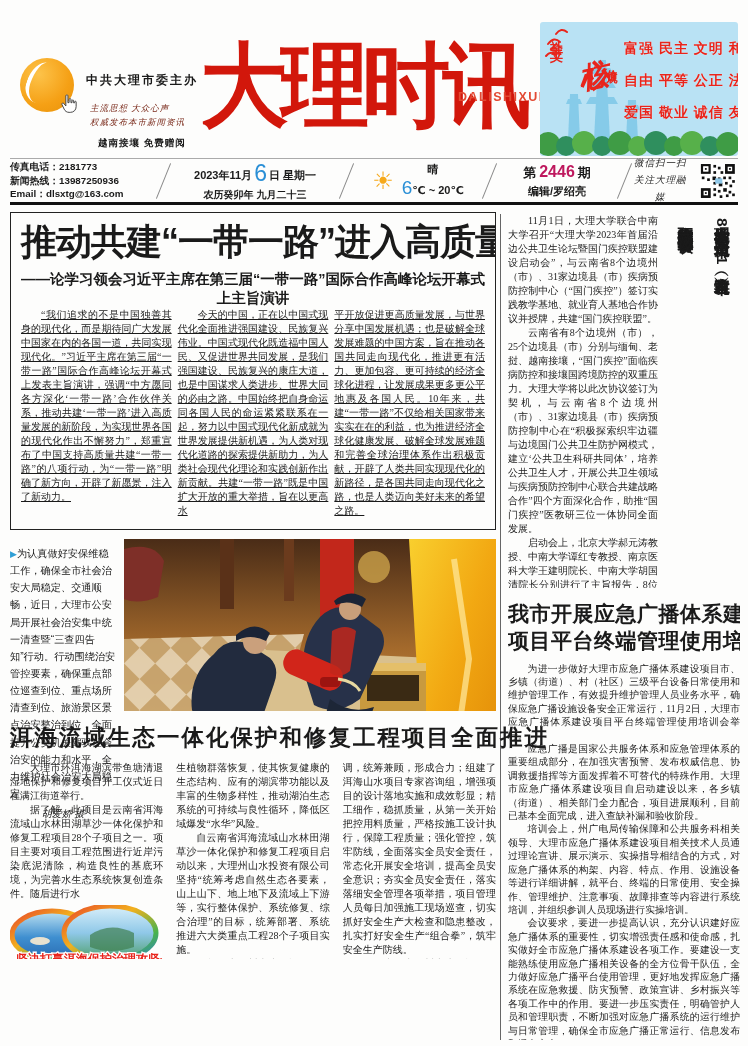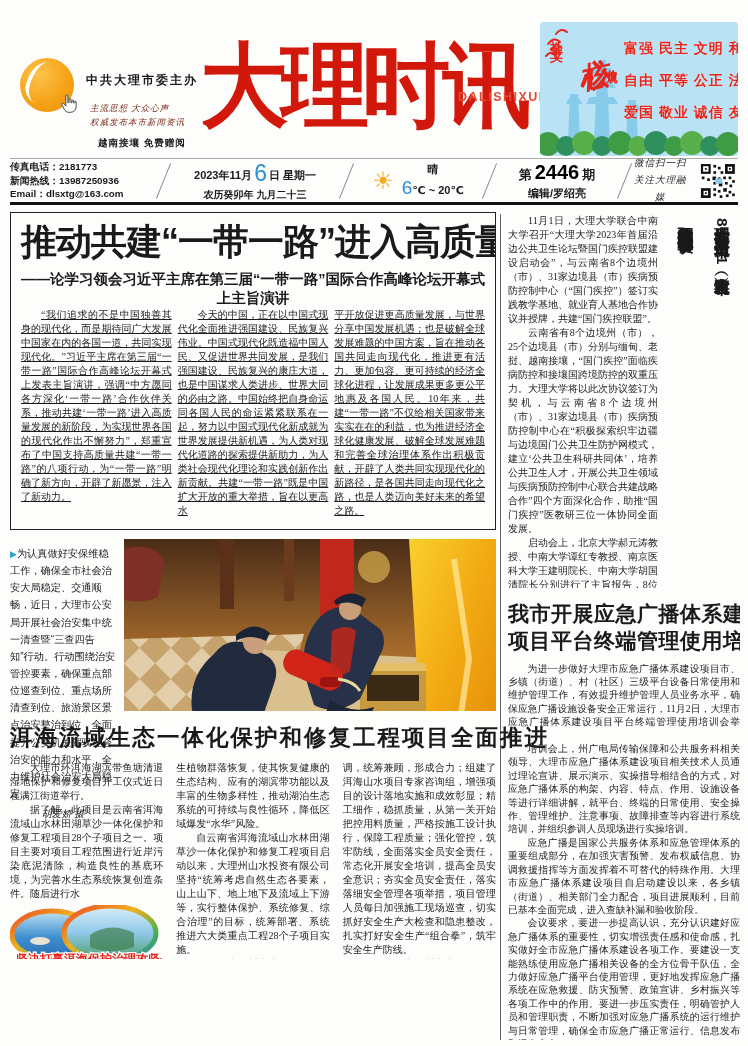--- a/index.html
+++ b/index.html
@@ -52,21 +52,21 @@
   .ib-date-l1 { font-size:11px; font-weight:bold; }
   .ib-day { font-size:23px; color:#2a8fd6; font-weight:normal; margin:0 2px; vertical-align:-2px; }
   .ib-date-l2 { font-size:10px; font-weight:bold; margin-top:1px; }
   .ib-weather { width:128px; flex:none; display:flex; align-items:center; justify-content:center; gap:8px; }
   .sun { font-size:24px; color:#f6a91b; line-height:1; }
   .ib-wx-desc { font-size:11px; font-weight:bold; text-align:center; }
   .ib-temp { font-size:11px; font-weight:bold; }
   .ib-temp .low { font-size:19px; color:#2a8fd6; font-weight:normal; }
   .ib-issue { width:120px; flex:none; text-align:center; }
   .ib-issue-l1 { font-size:13px; font-weight:900; }
-  .ib-issue-num { font-size:20px; color:#000000; margin:0 3px; }
+  .ib-issue-num { font-size:16px; color:#be185d; margin:0 3px; }
   .ib-issue-l2 { font-size:11px; font-weight:bold; margin-top:2px; }
   .ib-wechat { flex:1; display:flex; align-items:center; justify-content:flex-end; gap:12px; padding-right:2px; }
   .ib-wechat-txt { font-size:9.5px; font-style:italic; font-family:"Liberation Serif",serif;
     line-height:1.8; letter-spacing:1px; text-align:center; }
   
   .divider-v { position:absolute; left:500px; top:214px; width:1px; height:826px; background:#666; }
   .main { position:absolute; left:10px; top:212px; width:486px; }
   .rightcol { position:absolute; left:508px; top:214px; width:232px; height:826px; overflow:hidden; }
   p.body { font-family:"Liberation Serif","DejaVu Serif",serif; font-size:10px;
     line-height:1.4; text-align:justify; color:#222; }
@@ -396,20 +396,20 @@
         <span>疾病预防控制中心签订实践教学及就业育人合作协议</span>
       </div>
     </div>
 
     <div class="bc">
       <div class="bc-hl">
         <div>我市开展应急广播体系建设</div>
         <div>项目平台终端管理使用培训</div>
       </div>
       <p class="body indent">为进一步做好大理市应急广播体系建设项目市、乡镇（街道）、村（社区）三级平台设备日常使用和维护管理工作，有效提升维护管理人员业务水平，确保应急广播设施设备安全正常运行，11月2日，大理市应急广播体系建设项目平台终端管理使用培训会举行。</p>
+      <p class="body indent">应急广播是国家公共服务体系和应急管理体系的重要组成部分，在加强灾害预警、发布权威信息、协调救援指挥等方面发挥着不可替代的特殊作用。大理市应急广播体系建设项目自启动建设以来，各乡镇（街道）、相关部门全力配合，项目进展顺利，目前已基本全面完成，进入查缺补漏和验收阶段。</p>
       <p class="body indent">培训会上，州广电局传输保障和公共服务科相关领导、大理市应急广播体系建设项目相关技术人员通过理论宣讲、展示演示、实操指导相结合的方式，对应急广播体系的构架、内容、特点、作用、设施设备等进行详细讲解，就平台、终端的日常使用、安全操作、管理维护、注意事项、故障排查等内容进行系统培训，并组织参训人员现场进行实操培训。</p>
-      <p class="body indent">应急广播是国家公共服务体系和应急管理体系的重要组成部分，在加强灾害预警、发布权威信息、协调救援指挥等方面发挥着不可替代的特殊作用。大理市应急广播体系建设项目自启动建设以来，各乡镇（街道）、相关部门全力配合，项目进展顺利，目前已基本全面完成，进入查缺补漏和验收阶段。</p>
       <p class="body indent">会议要求，要进一步提高认识，充分认识建好应急广播体系的重要性，切实增强责任感和使命感，扎实做好全市应急广播体系建设各项工作。要建设一支能熟练使用应急广播相关设备的全方位骨干队伍，全力做好应急广播平台使用管理，更好地发挥应急广播系统在应急救援、防灾预警、政策宣讲、乡村振兴等各项工作中的作用。要进一步压实责任，明确管护人员和管理职责，不断加强对应急广播系统的运行维护与日常管理，确保全市应急广播正常运行、信息发布和播出安全。</p>
 
     </div>
   </div>
 
 </div>
 
 </body></html>

